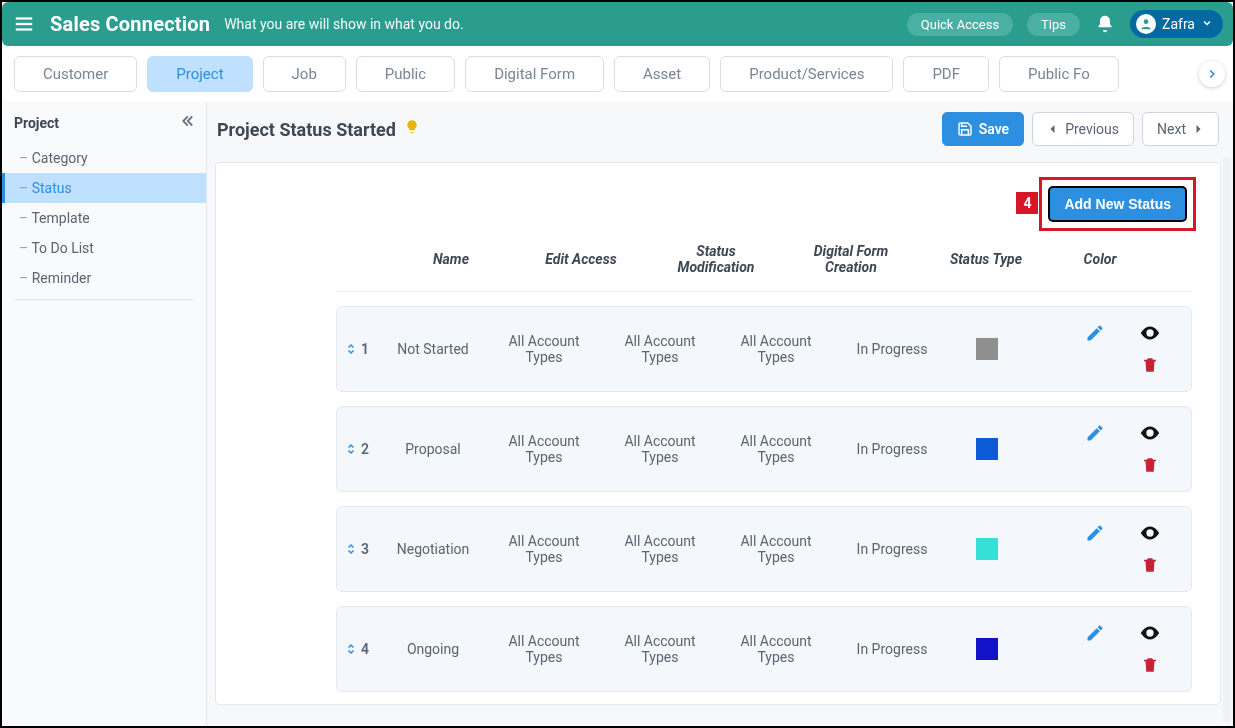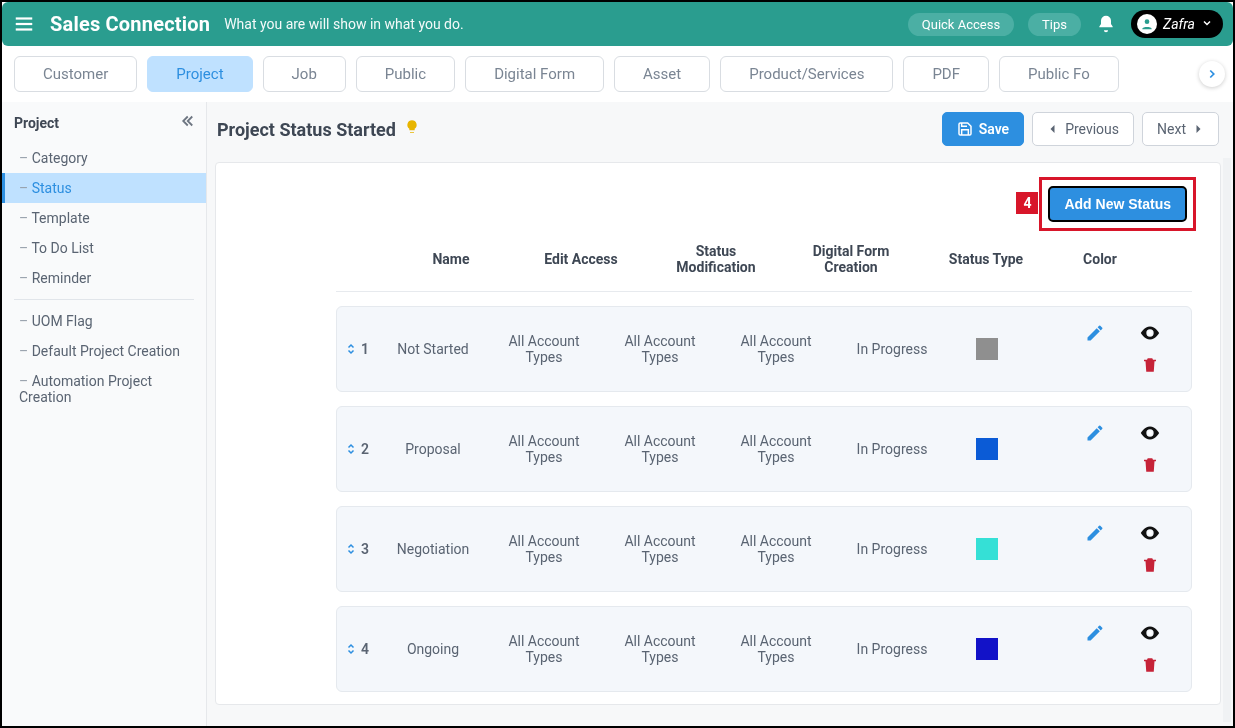--- a/index.html
+++ b/index.html
@@ -32,28 +32,27 @@
   .topbar-spacer { flex: 1; }
   .pill {
     background: #4bafa4;
     padding: 4px 14px;
     border-radius: 14px;
     font-size: 13px;
     color:#fff;
   }
   .bell { width: 22px; height: 22px; display:flex; align-items:center; justify-content:center; color:#fff; }
   .user-chip {
-    background:#000000;
+    background:#0369a1;
     border-radius:15px;
     padding:4px 10px 4px 6px;
     display:flex;
     align-items:center;
     gap:6px;
     color:#fff;
-    font-style:italic;
   }
   .user-chip .avatar {
     width:20px; height:20px; background:#fff; border-radius:50%;
     display:flex; align-items:center; justify-content:center; color:#2a9d8f;
   }
 
   
   .tabstrip {
     background:#fff;
     padding: 10px 12px 10px 12px;
@@ -185,20 +184,21 @@
   .table {
     margin-top: 64px;
   }
   .thead, .trow {
     display:grid;
     grid-template-columns: 40px 100px 110px 110px 110px 110px 68px 210px;
     align-items:center;
     column-gap: 6px;
   }
   .thead {
+    font-style: italic;
     font-weight:700;
     color:#3e4754;
     padding: 4px 0 16px 0;
     border-bottom:1px solid #e7eaee;
     text-align:center;
     gap:25px;
   }
   .thead > div { padding: 0 4px; }
   .trow {
     background:#f4f7fb;
@@ -292,25 +292,20 @@
       </span>
     </div>
     <div id="sbg1">
         <div class="navitem">Category</div>
         <div class="navitem active">Status</div>
         <div class="navitem">Template</div>
         <div class="navitem">To Do List</div>
         <div class="navitem">Reminder</div>
       </div>
     <div class="sidebar-divider"></div>
-    <div id="sbg2">
-        <div class="navitem">UOM Flag</div>
-        <div class="navitem">Default Project Creation</div>
-        <div class="navitem">Automation Project Creation</div>
-      </div>
   </div>
 
   <div class="content">
     <div class="content-head">
       <div class="page-title">
         <span>Project Status Started</span>
         <span class="hint-bulb">
           <svg width="16" height="16" viewBox="0 0 24 24" fill="#e8b500">
               <path d="M9 21h6v-1H9v1zm3-19a7 7 0 0 0-4 12.7V17h8v-2.3A7 7 0 0 0 12 2z"></path>
             </svg>

